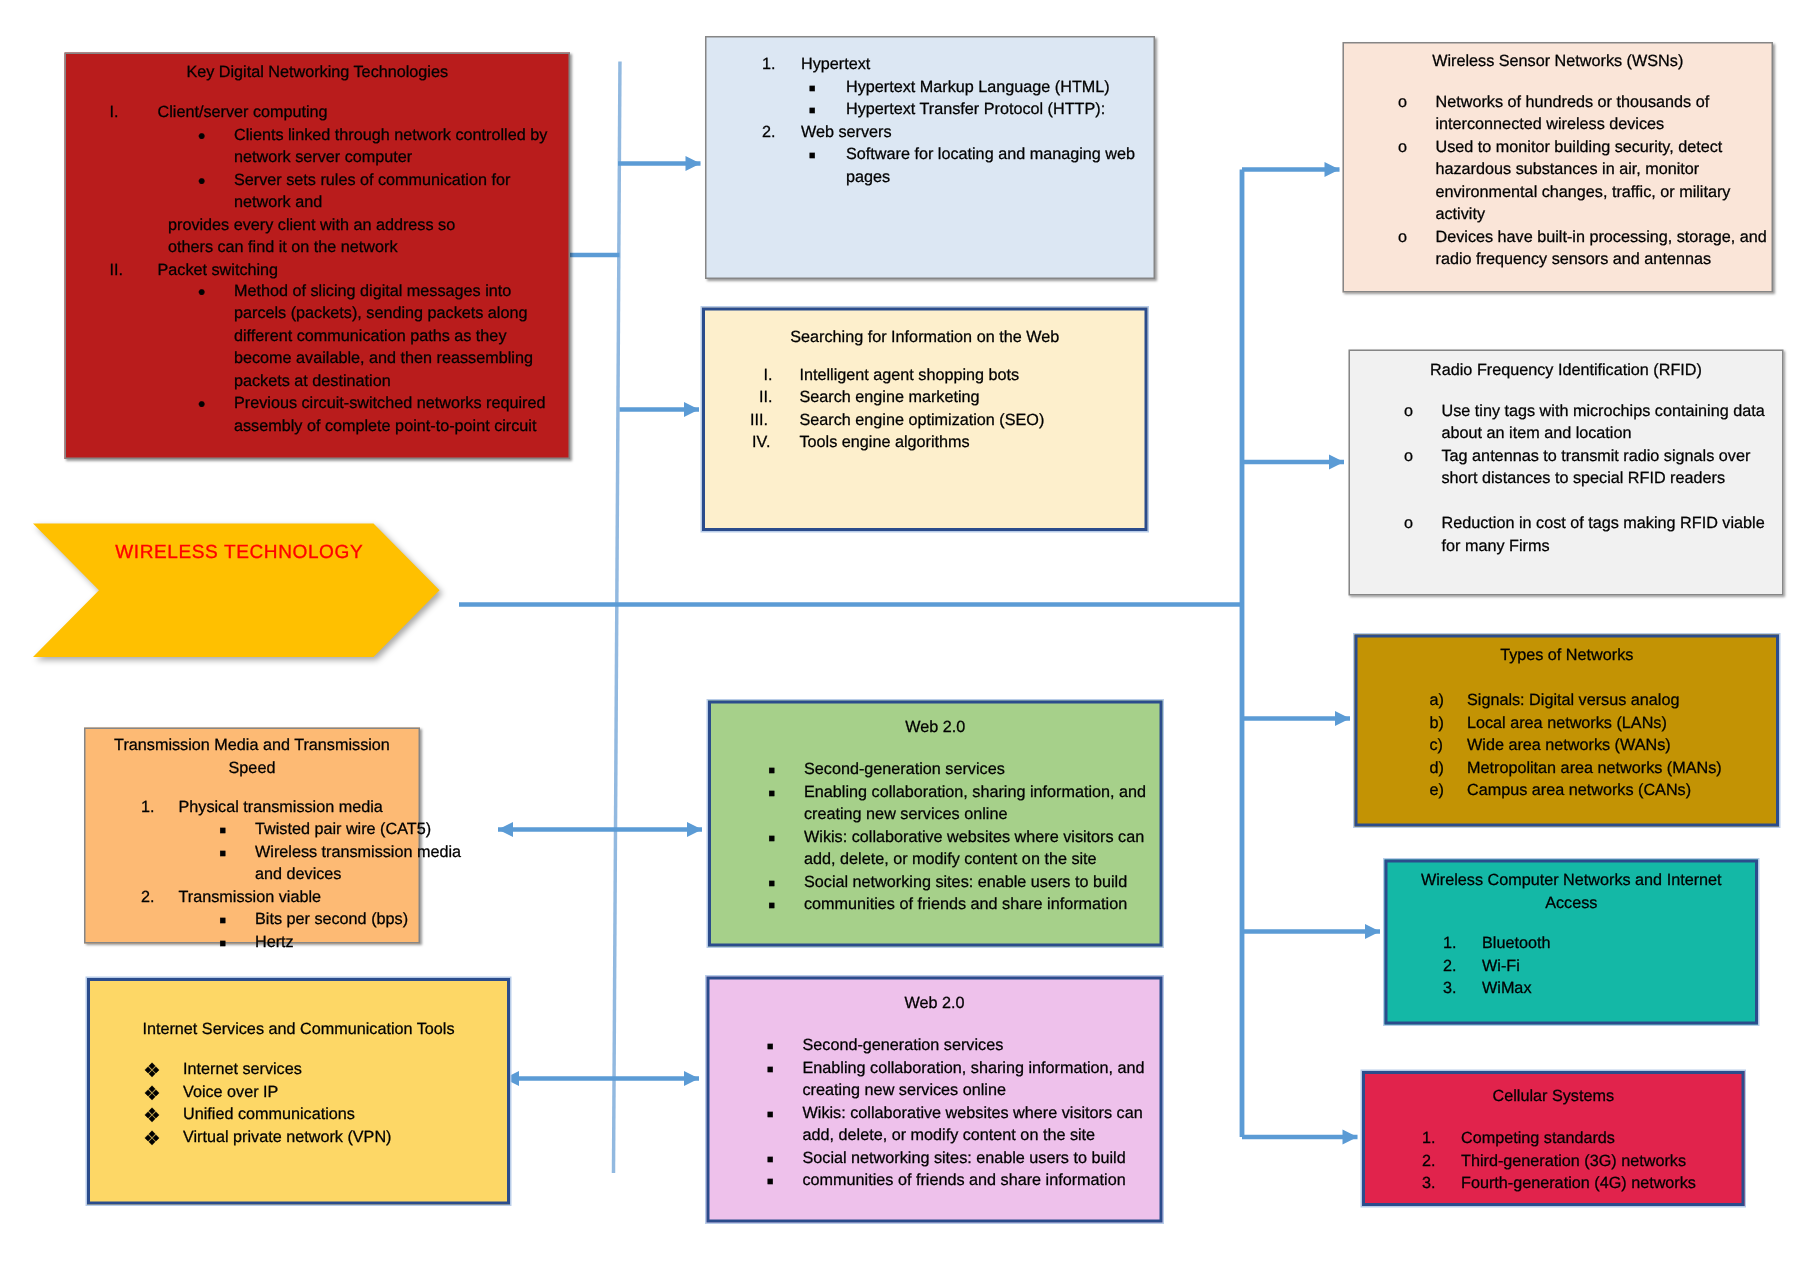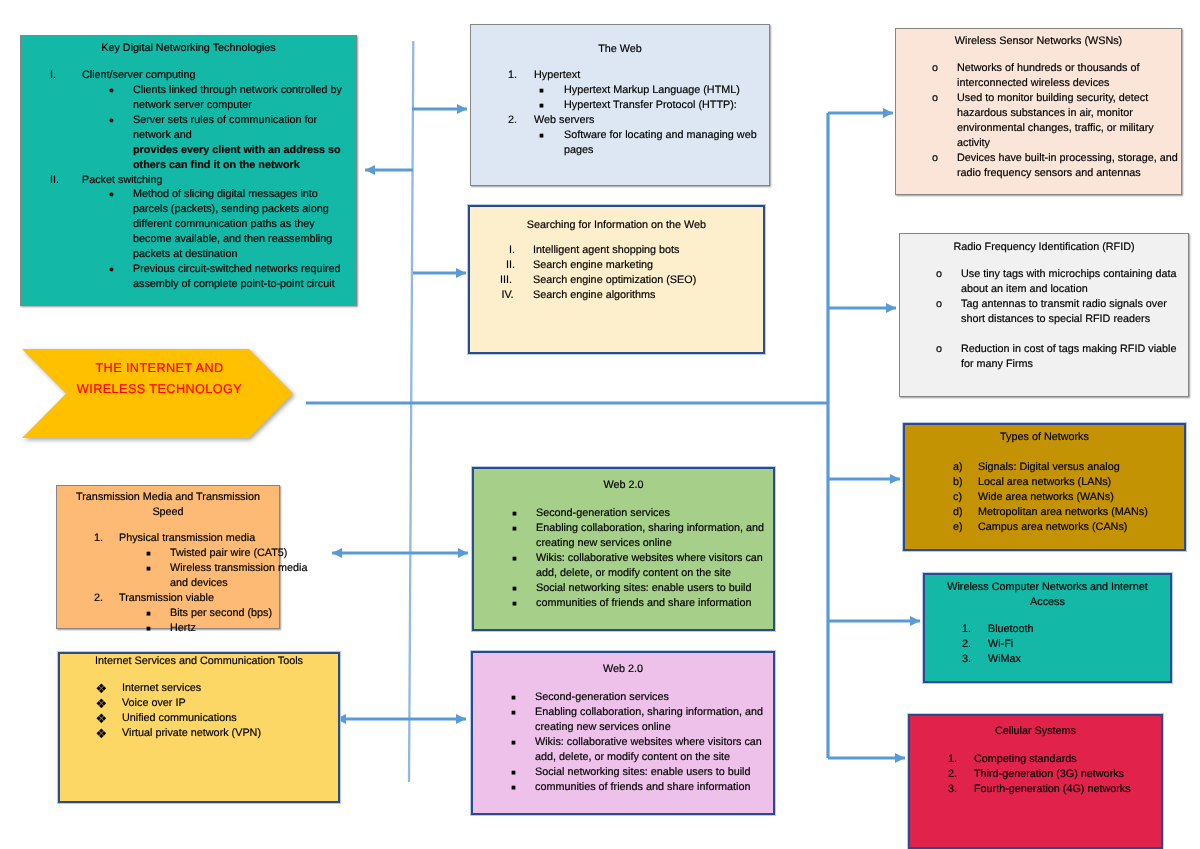--- a/index.html
+++ b/index.html
@@ -57,40 +57,40 @@
       <polygon points="893,113 883,108 883,118" fill="#5B9BD5"></polygon>
       <line x1="828" y1="308" x2="896" y2="308" stroke="#5B9BD5" stroke-width="3"></line>
       <polygon points="896,308 886,303 886,313" fill="#5B9BD5"></polygon>
       <line x1="828" y1="479" x2="900" y2="479" stroke="#5B9BD5" stroke-width="3"></line>
       <polygon points="900,479 890,474 890,484" fill="#5B9BD5"></polygon>
       <line x1="828" y1="621" x2="920" y2="621" stroke="#5B9BD5" stroke-width="3"></line>
       <polygon points="920,621 910,616 910,626" fill="#5B9BD5"></polygon>
       <line x1="828" y1="758" x2="905" y2="758" stroke="#5B9BD5" stroke-width="3"></line>
       <polygon points="905,758 895,753 895,763" fill="#5B9BD5"></polygon>
     </svg>
-<div class="box" style="left: 20px; top: 35px; width: 337px; height: 271px; background: #14b8a6; border: 1px solid rgb(134, 134, 134); box-shadow: rgba(0, 0, 0, 0.4) 1px 1px 1.6px;">
+<div class="box" style="left: 43px; top: 35px; width: 337px; height: 271px; background: #b91c1c; border: 1px solid rgb(134, 134, 134); box-shadow: rgba(0, 0, 0, 0.4) 1px 1px 1.6px;">
       <div class="ttl" style="margin-top: 5px; margin-left: 10px; margin-right: 10px;">
         <div>Key Digital Networking Technologies</div>
       </div>
       <ul style="margin-top: 12px;">
         <li style="padding-left: 61px; padding-right: 16px;">
           <span class="mk" style="left: 29px;">I.</span>
           <span class="tx">Client/server computing</span>
         </li>
         <li style="padding-left: 112px; padding-right: 16px;">
           <span class="mk dot" style="left: 88px;">•</span>
           <span class="tx">Clients linked through network controlled by</span>
           <span class="tx">network server computer</span>
         </li>
         <li style="padding-left: 112px; padding-right: 16px;">
           <span class="mk dot" style="left: 88px;">•</span>
           <span class="tx">Server sets rules of communication for</span>
           <span class="tx">network and</span>
         </li>
-        <li style="padding-left: 112px; padding-right: 16px; font-weight: bold;">
+        <li style="padding-left: 68px; padding-right: 16px;">
           <span class="mk" style="left: 88px;"></span>
           <span class="tx">provides every client with an address so</span>
           <span class="tx">others can find it on the network</span>
         </li>
         <li style="padding-left: 61px; padding-right: 16px;">
           <span class="mk" style="left: 29px;">II.</span>
           <span class="tx">Packet switching</span>
         </li>
         <li style="padding-left: 112px; padding-right: 16px;">
           <span class="mk dot" style="left: 88px;">•</span>
@@ -101,23 +101,20 @@
           <span class="tx">packets at destination</span>
         </li>
         <li style="padding-left: 112px; padding-right: 16px;">
           <span class="mk dot" style="left: 88px;">•</span>
           <span class="tx">Previous circuit-switched networks required</span>
           <span class="tx">assembly of complete point-to-point circuit</span>
         </li>
       </ul>
     </div>
     <div class="box" style="left: 470px; top: 24px; width: 300px; height: 162px; background: rgb(220, 231, 243); border: 1px solid rgb(134, 134, 134); box-shadow: rgba(0, 0, 0, 0.4) 1px 1px 1.6px;">
-      <div class="ttl" style="margin-top: 17px; margin-left: 10px; margin-right: 10px;">
-        <div>The Web</div>
-      </div>
       <ul style="margin-top: 11px;">
         <li style="padding-left: 63px; padding-right: 18px;">
           <span class="mk" style="left: 37px;">1.</span>
           <span class="tx">Hypertext</span>
         </li>
         <li style="padding-left: 93px; padding-right: 18px;">
           <span class="mk sq" style="left: 68px;">▪</span>
           <span class="tx">Hypertext Markup Language (HTML)</span>
         </li>
         <li style="padding-left: 93px; padding-right: 18px;">
@@ -147,21 +144,21 @@
         <li style="padding-left: 63px; padding-right: 18px;">
           <span class="mk" style="left: 30px; width: 15px; text-align: right;">II.</span>
           <span class="tx">Search engine marketing</span>
         </li>
         <li style="padding-left: 63px; padding-right: 18px;">
           <span class="mk" style="left: 30px; width: 15px; text-align: left;">III.</span>
           <span class="tx">Search engine optimization (SEO)</span>
         </li>
         <li style="padding-left: 63px; padding-right: 18px;">
           <span class="mk" style="left: 30px; width: 15px; text-align: center;">IV.</span>
-          <span class="tx">Search engine algorithms</span>
+          <span class="tx">Tools engine algorithms</span>
         </li>
       </ul>
     </div>
     <div class="box" style="left: 895px; top: 28px; width: 287px; height: 167px; background: rgb(250, 229, 216); border: 1px solid rgb(134, 134, 134); box-shadow: rgba(0, 0, 0, 0.4) 1px 1px 1.6px;">
       <div class="ttl" style="margin-top: 5px; margin-left: 10px; margin-right: 10px;">
         <div>Wireless Sensor Networks (WSNs)</div>
       </div>
       <ul style="margin-top: 12px;">
         <li style="padding-left: 61px; padding-right: 6px;">
           <span class="mk" style="left: 36px;">o</span>
@@ -248,21 +245,21 @@
         <li style="padding-left: 63px; padding-right: 6px;">
           <span class="mk" style="left: 37px;">2.</span>
           <span class="tx">Wi-Fi</span>
         </li>
         <li style="padding-left: 63px; padding-right: 6px;">
           <span class="mk" style="left: 37px;">3.</span>
           <span class="tx">WiMax</span>
         </li>
       </ul>
     </div>
-    <div class="box" style="left: 908px; top: 714px; width: 255px; height: 135px; background: rgb(225, 35, 76); border: 2px solid rgb(43, 76, 140); box-shadow: rgba(176, 198, 230, 0.9) 0px 0px 0px 1px;">
+    <div class="box" style="left: 908px; top: 714px; width: 255px; height: 90px; background: rgb(225, 35, 76); border: 2px solid rgb(43, 76, 140); box-shadow: rgba(176, 198, 230, 0.9) 0px 0px 0px 1px;">
       <div class="ttl" style="margin-top: 8px; margin-left: 10px; margin-right: 10px;">
         <div>Cellular Systems</div>
       </div>
       <ul style="margin-top: 13px;">
         <li style="padding-left: 64px; padding-right: 6px;">
           <span class="mk" style="left: 38px;">1.</span>
           <span class="tx">Competing standards</span>
         </li>
         <li style="padding-left: 64px; padding-right: 6px;">
           <span class="mk" style="left: 38px;">2.</span>
@@ -300,21 +297,21 @@
           <span class="mk sq" style="left: 89px;">▪</span>
           <span class="tx">Bits per second (bps)</span>
         </li>
         <li style="padding-left: 113px; padding-right: 6px;">
           <span class="mk sq" style="left: 89px;">▪</span>
           <span class="tx">Hertz</span>
         </li>
       </ul>
     </div>
     <div class="box" style="left: 58px; top: 652px; width: 282px; height: 151px; background: rgb(253, 215, 102); border: 2px solid rgb(43, 76, 140); box-shadow: rgba(176, 198, 230, 0.9) 0px 0px 0px 1px;">
-      <div class="ttl" style="margin-left: 10px; margin-right: 10px;">
+      <div class="ttl" style="margin-top: 25px; margin-left: 10px; margin-right: 10px;">
         <div>Internet Services and Communication Tools</div>
       </div>
       <ul style="margin-top: 12px;">
         <li style="padding-left: 62px; padding-right: 6px;">
           <span class="mk dia" style="left: 35.5px;">❖</span>
           <span class="tx">Internet services</span>
         </li>
         <li style="padding-left: 62px; padding-right: 6px;">
           <span class="mk dia" style="left: 35.5px;">❖</span>
           <span class="tx">Voice over IP</span>
@@ -385,17 +382,16 @@
           <span class="mk sq" style="left: 38px;">▪</span>
           <span class="tx">communities of friends and share information</span>
         </li>
       </ul>
     </div>
     <div class="banner" style="left: 22px; top: 349px; width: 271px; height: 89px;">
       <svg width="277" height="95" style="position:absolute;left:0;top:0;overflow:visible">
         <polygon points="0,0 227,0 271,44.5 227,89 0,89 44,44.5" fill="#FFC000" style="filter:drop-shadow(2px 2px 2px rgba(0,0,0,0.35))"></polygon>
       </svg>
       <div class="btxt">
-        <div>THE INTERNET AND</div>
         <div>WIRELESS TECHNOLOGY</div>
       </div>
     </div>
   </div>
 
 </body></html>

